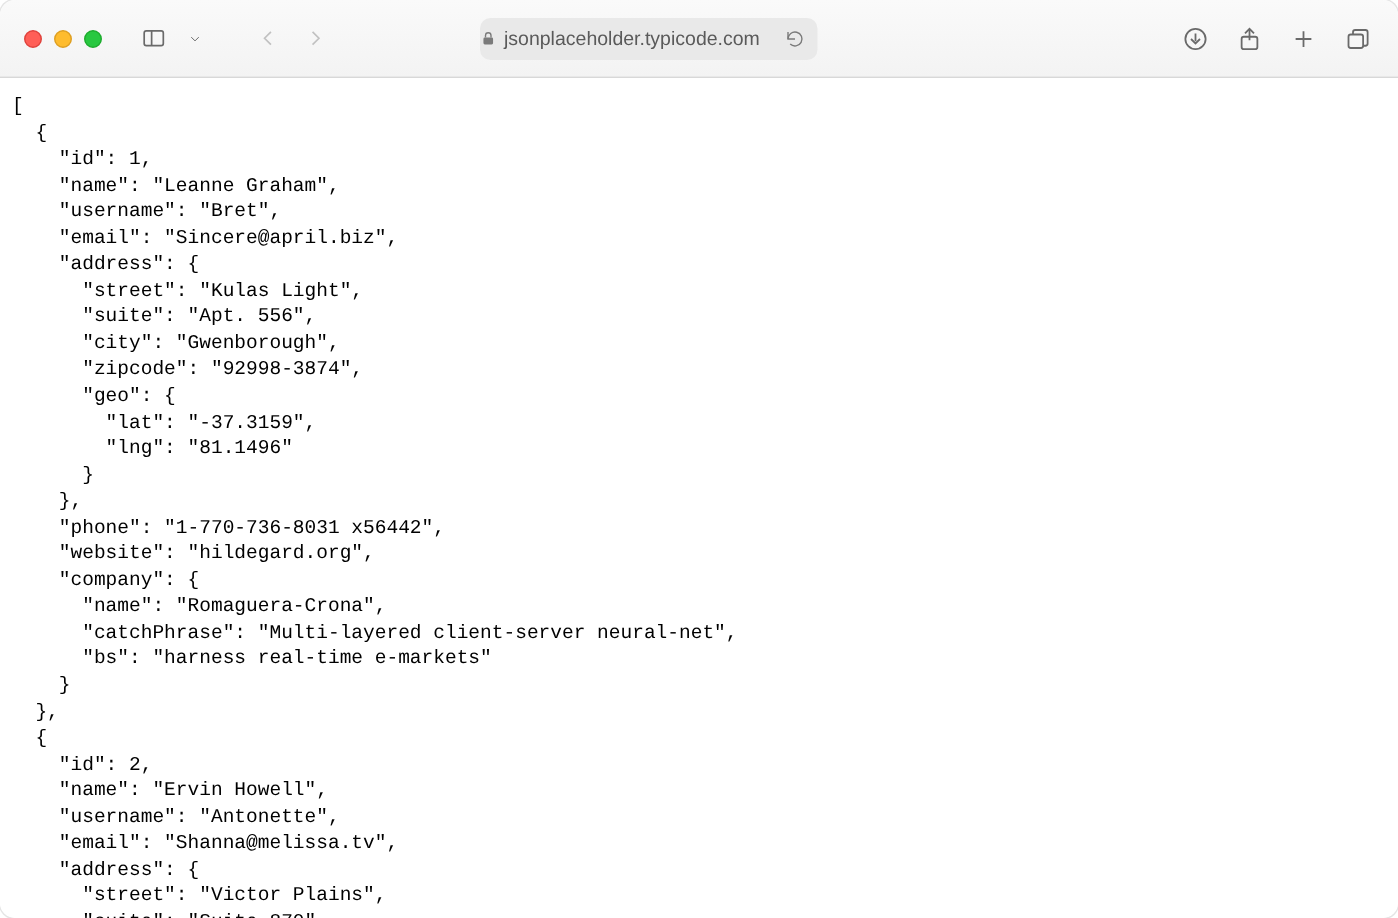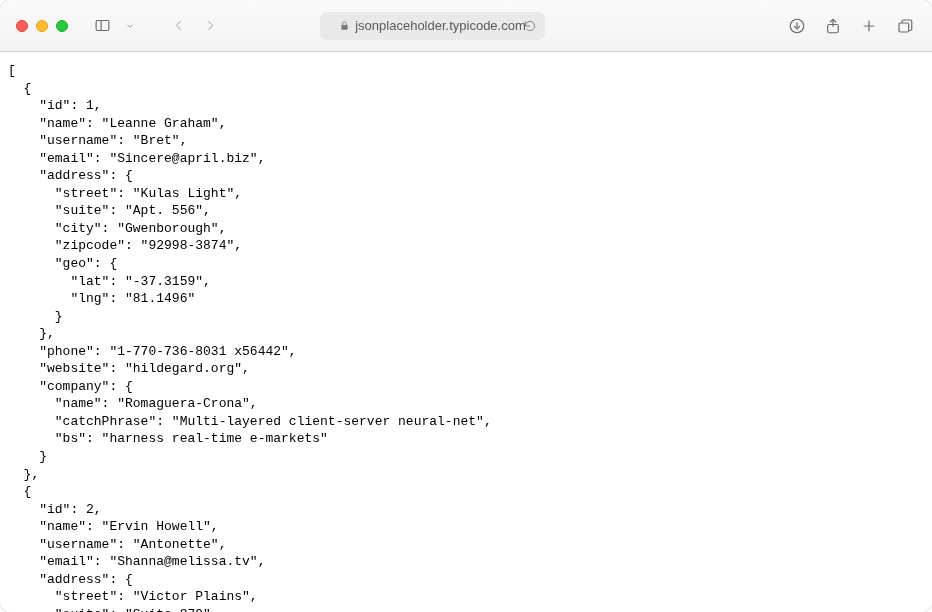--- a/index.html
+++ b/index.html
@@ -65,21 +65,20 @@
     .spacer-left { flex: 0 0 60px; }
 
     .address-bar {
       flex: 1;
       max-width: 400px;
       height: 28px;
       background: #e9e9e9;
       border-radius: 7px;
       display: flex;
       align-items: center;
-      justify-content: center;
       position: relative;
       font-size: 13px;
       color: #5a5a5a;
       margin: 0 auto;
     }
     .address-bar .lock {
       width: 11px;
       height: 11px;
       margin-right: 5px;
       fill: #7a7a7a;

